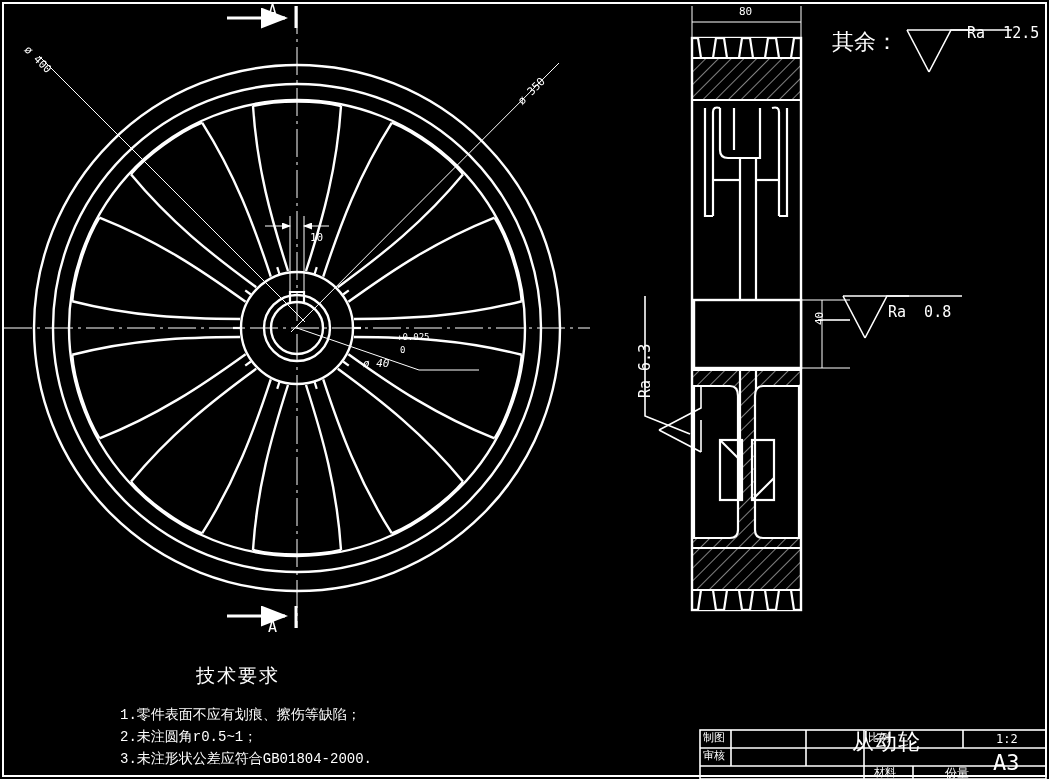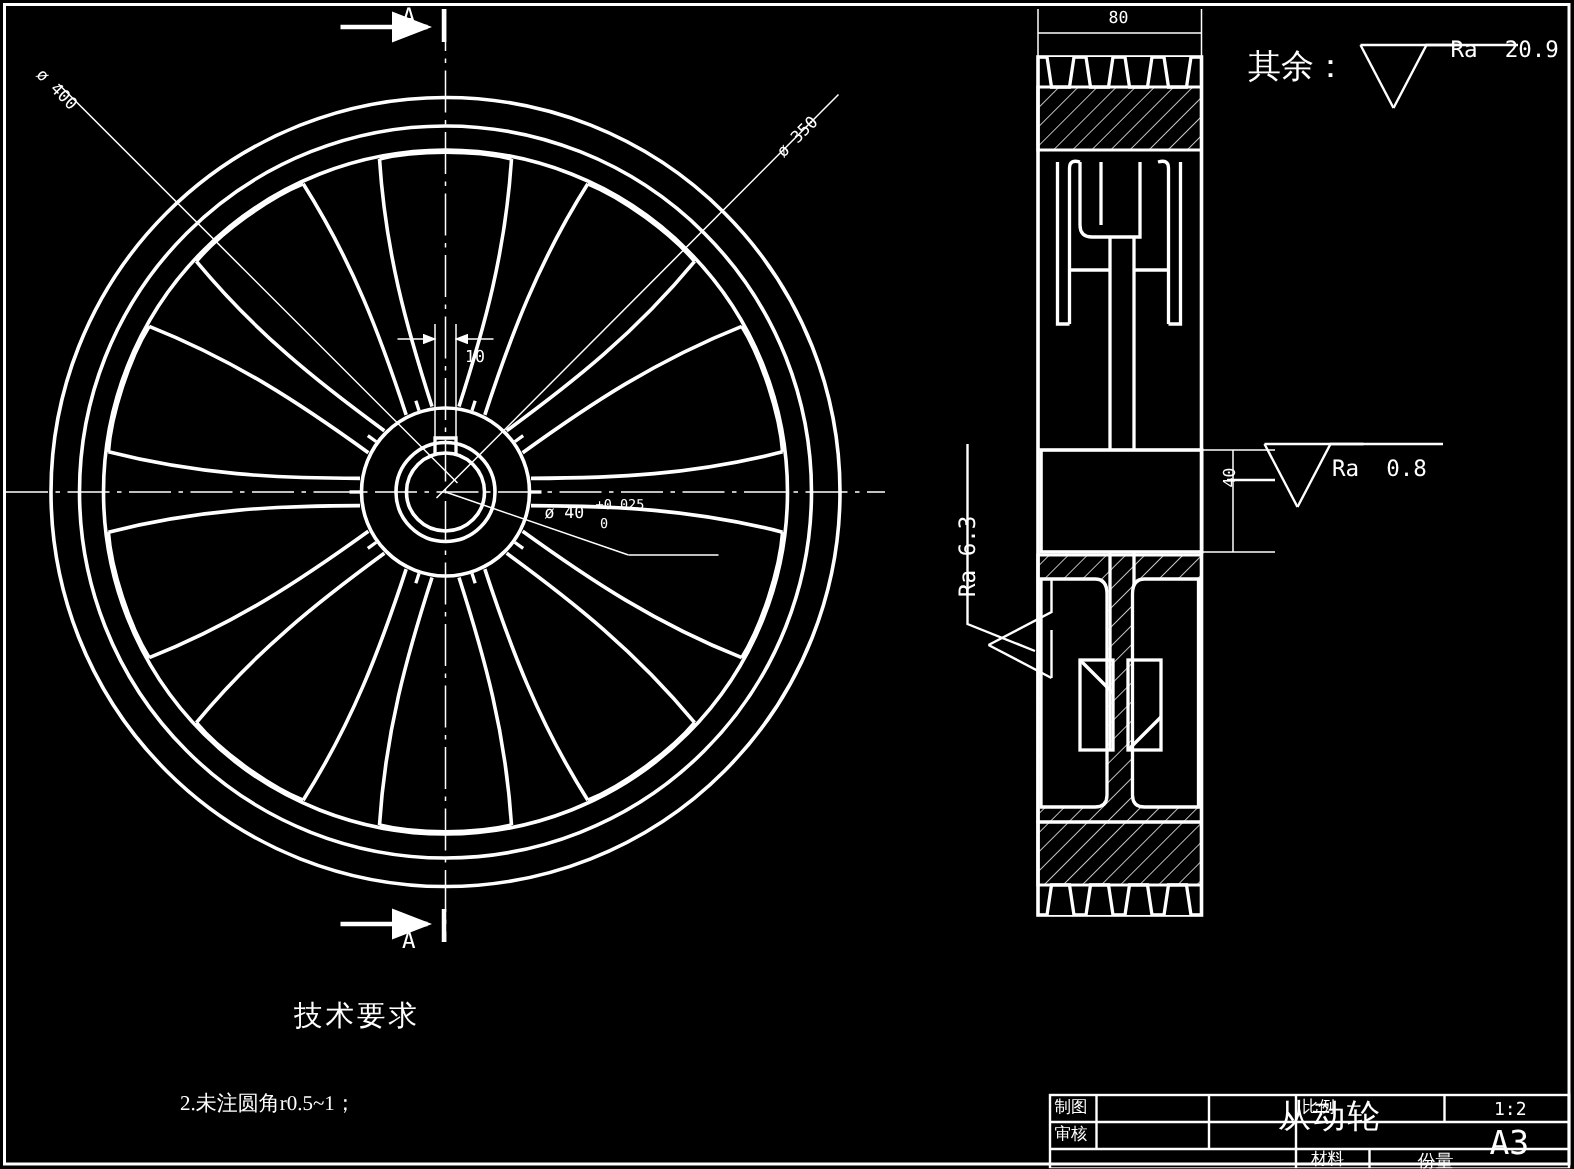--- a/index.html
+++ b/index.html
@@ -1,21 +1,21 @@
 <!DOCTYPE html>
 <html><head>
 <meta charset="utf-8">
 <style>
   html,body{margin:0;padding:0;background:#000;}
   body{width:1049px;height:779px;overflow:hidden;
        font-family:"Liberation Sans", sans-serif;color:#fff;}
   #stage{position:relative;width:1049px;height:779px;background:#000;}
   svg{position:absolute;left:0;top:0;}
   .txt{position:absolute;color:#fff;white-space:pre;line-height:1;}
-  .cjk{font-family:Liberation Serif, serif;}
+  .cjk{font-family:Liberation Mono, monospace;}
   .mono{font-family:"DejaVu Sans Mono", monospace;}
 </style>
 </head>
 <body>
 
 <div id="stage">
 
 <svg width="1049" height="779" viewBox="0 0 1049 779">
   <defs>
     <pattern id="hatch" width="9" height="9" patternTransform="rotate(45)" patternUnits="userSpaceOnUse">
@@ -262,39 +262,41 @@
     <path d="M 659,430 L 701,452"></path>
     <path d="M 701,452 L 701,420"></path>
     <path d="M 645,296 L 645,416 L 690,434"></path>
   </g>
 </svg>
 
 <div class="txt mono" style="left:30px;top:44px;font-size:11px;transform:rotate(45deg);transform-origin:left top;">ø 400</div>
 
 <div class="txt mono" style="left:516px;top:99px;font-size:11px;transform:rotate(-45deg);transform-origin:left top;">ø 350</div>
 
-<div class="txt mono" style="left:363px;top:336px;font-size:11px;">ø 40</div>
+<div class="txt mono" style="left:363px;top:358px;font-size:11px;font-style:italic;">ø 40</div>
 <div class="txt mono" style="left:397px;top:333px;font-size:9px;">+0.025</div>
 <div class="txt mono" style="left:400px;top:346px;font-size:9px;">0</div>
 
 <div class="txt mono" style="left:310px;top:232px;font-size:11px;">10</div>
 
 <div class="txt mono" style="left:268px;top:4px;font-size:15px;">A</div>
 <div class="txt mono" style="left:268px;top:620px;font-size:15px;">A</div>
 
 <div class="txt mono" style="left:739px;top:6px;font-size:11px;">80</div>
 <div class="txt mono" style="left:814px;top:325px;font-size:11px;transform:rotate(-90deg);transform-origin:left top;">40</div>
 
 <div class="txt cjk" style="left:832px;top:33px;font-size:22px;">其余：</div>
-<div class="txt mono" style="left:967px;top:26px;font-size:15px;">Ra  20.9</div>
+<div class="txt mono" style="left:967px;top:26px;font-size:15px;">Ra  12.5</div>
 <div class="txt mono" style="left:888px;top:305px;font-size:15px;">Ra  0.8</div>
 <div class="txt mono" style="left:638px;top:398px;font-size:15px;transform:rotate(-90deg);transform-origin:left top;">Ra 6.3</div>
 
 <div class="txt cjk" style="left:196px;top:668px;font-size:19px;letter-spacing:2px;">技术要求</div>
+<div class="txt cjk" style="left:120px;top:708px;font-size:14px;">1.零件表面不应有划痕、擦伤等缺陷；</div>
 <div class="txt cjk" style="left:120px;top:730px;font-size:14px;">2.未注圆角r0.5~1；</div>
+<div class="txt cjk" style="left:120px;top:752px;font-size:14px;">3.未注形状公差应符合GB01804-2000.</div>
 
 <svg width="1049" height="779" viewBox="0 0 1049 779">
   <g fill="none" stroke="#fff" stroke-width="1.6">
     <rect x="700" y="730" width="346" height="49"></rect>
     <line x1="700" y1="748" x2="1046" y2="748"></line>
     <line x1="700" y1="766" x2="1046" y2="766"></line>
     <line x1="731" y1="730" x2="731" y2="766"></line>
     <line x1="806" y1="730" x2="806" y2="766"></line>
     <line x1="864" y1="730" x2="864" y2="779"></line>
     <line x1="963" y1="730" x2="963" y2="748"></line>

